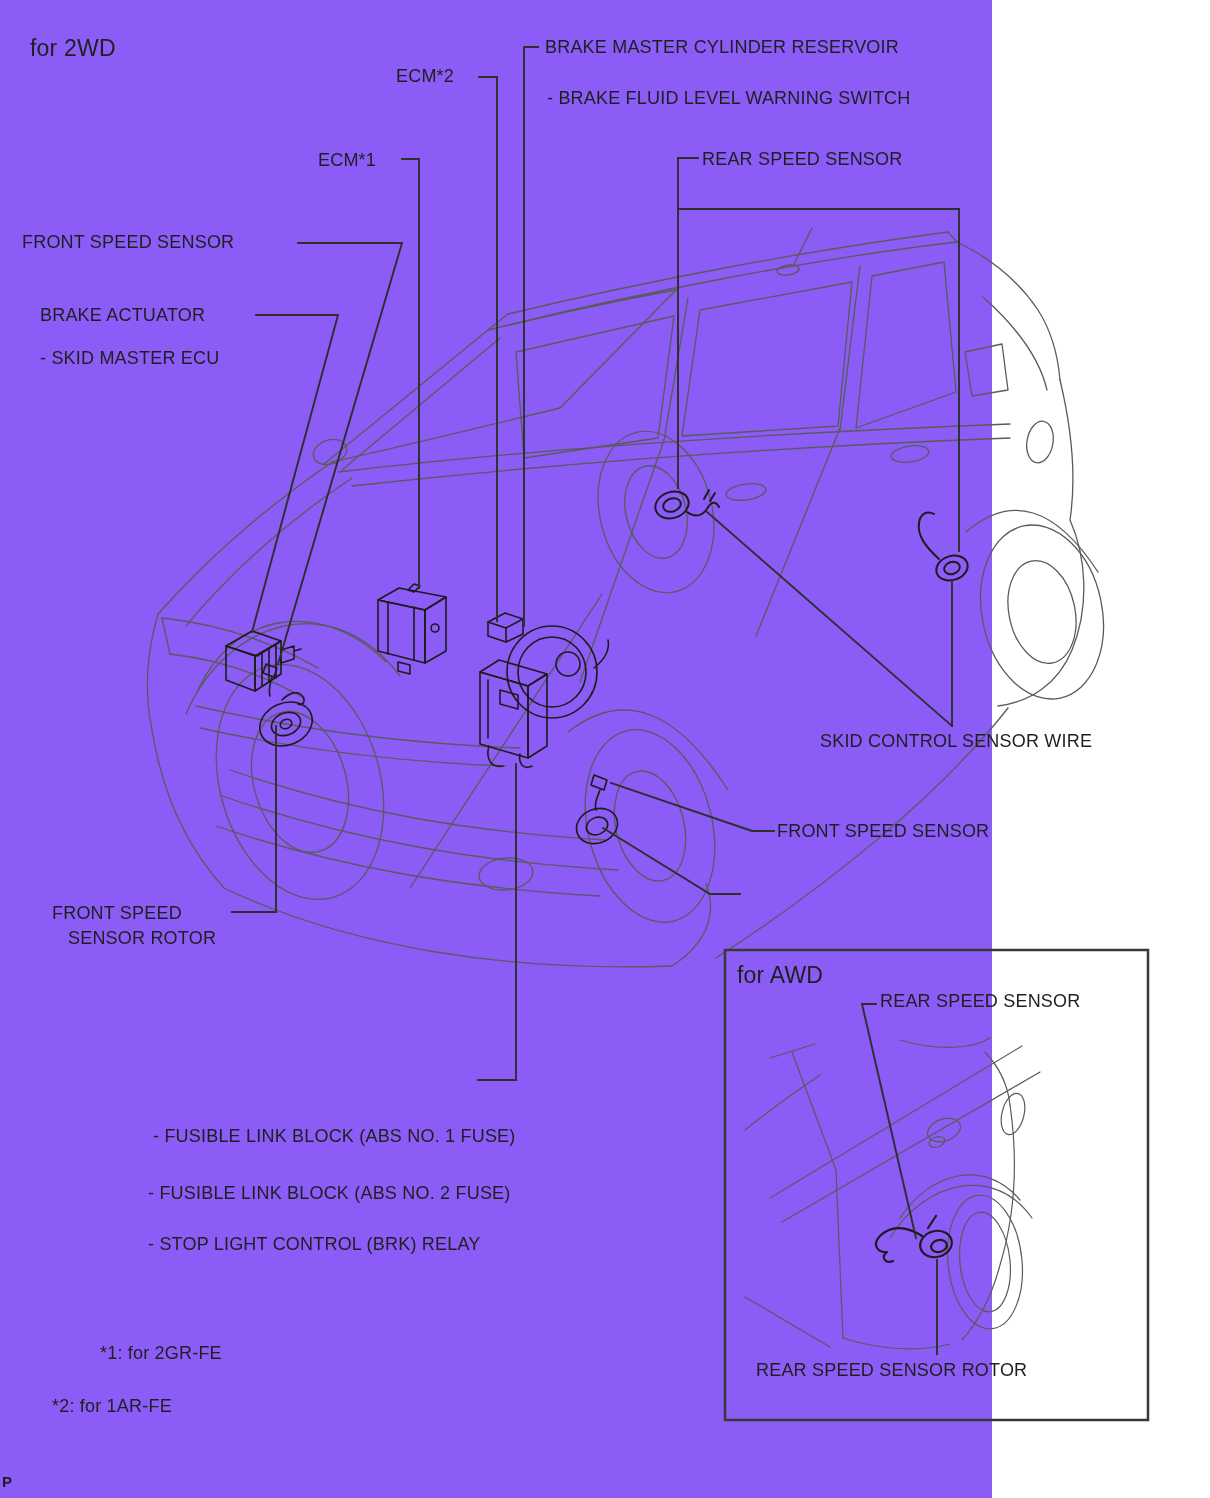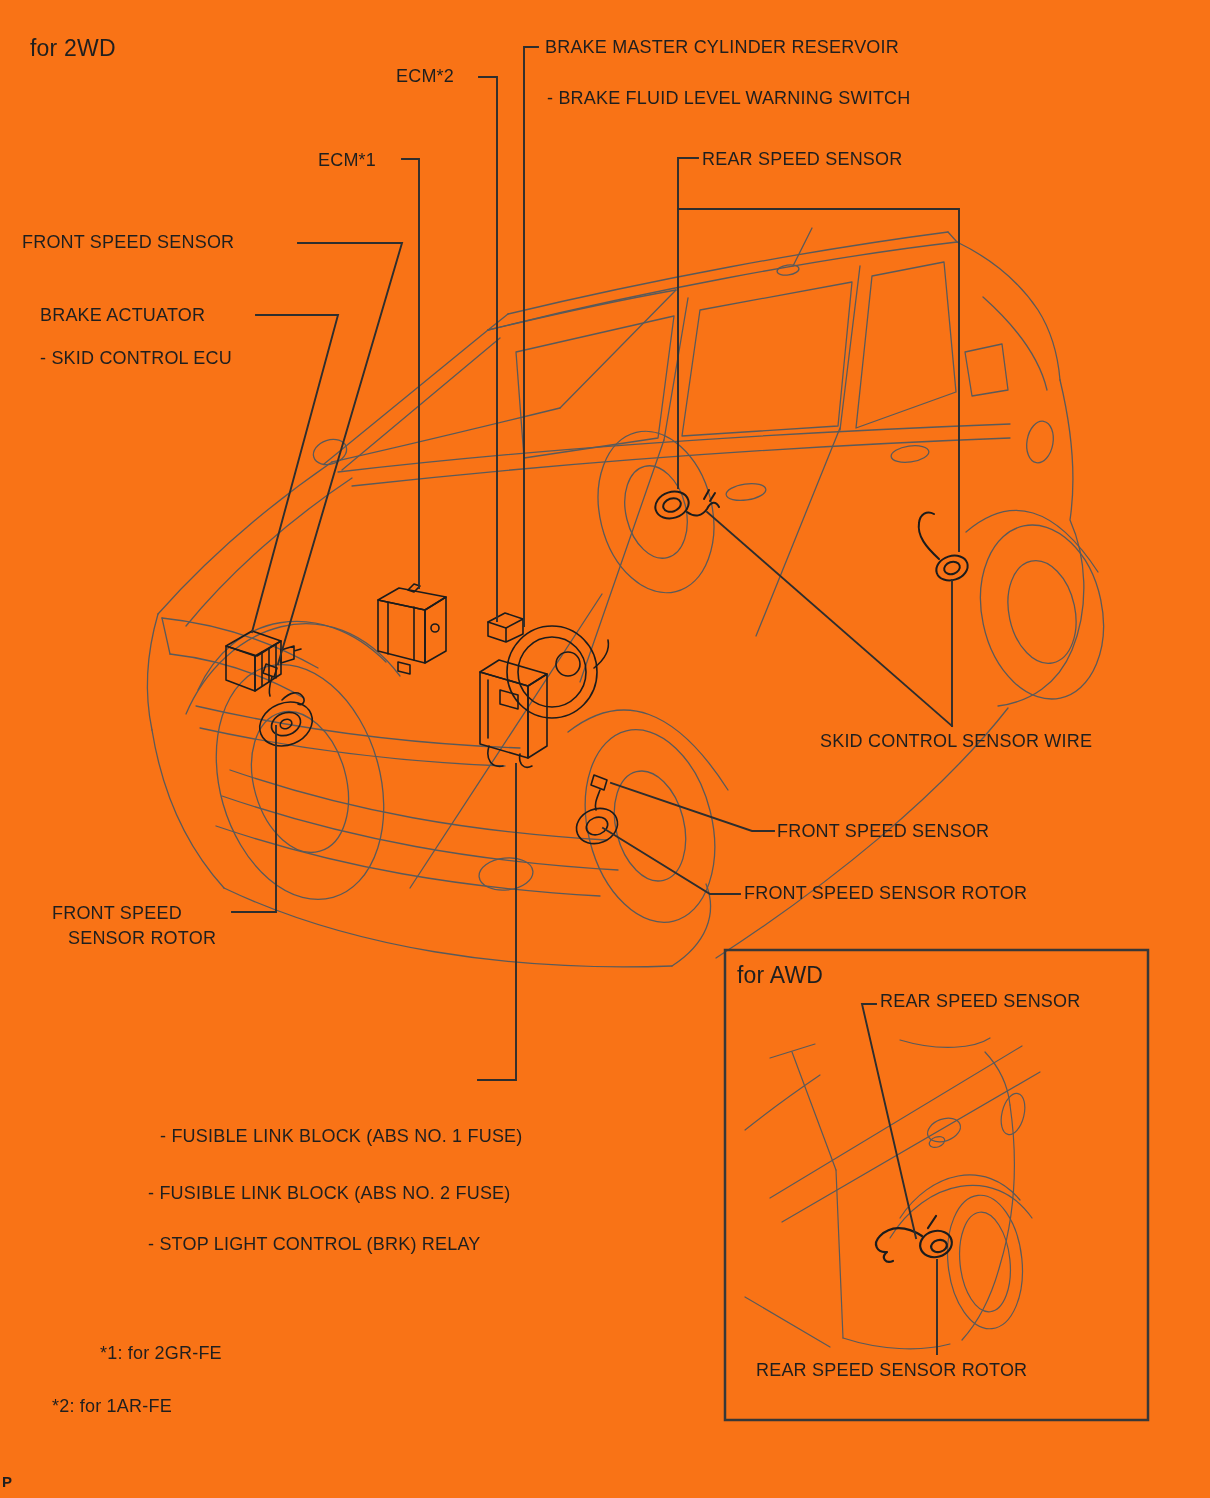--- a/index.html
+++ b/index.html
@@ -4,22 +4,22 @@
 <style>
   html, body {
     margin: 0; padding: 0;
     background: #ffffff;
     width: 1210px; height: 1498px;
     overflow: hidden;
     font-family: "Liberation Sans", sans-serif;
   }
   #stage {
     position: relative;
-    width: 1210px; height: 1498px;
-    background: #f97316;
+    width: 992px; height: 1498px;
+    background: #8b5cf6;
   }
   #artwork {
     position: absolute; left: 0; top: 0;
   }
   .lbl {
     position: absolute;
     font-size: 18px;
     line-height: 25px;
     color: #1f1f1f;
     white-space: nowrap;
@@ -232,28 +232,27 @@
   </svg>
 
   <div class="lbl variant" style="left:30px;  top:36px;">for 2WD</div>
   <div class="lbl" style="left:396px; top:64px;">ECM*2</div>
   <div class="lbl" style="left:545px; top:35px;">BRAKE MASTER CYLINDER RESERVOIR</div>
   <div class="lbl" style="left:547px; top:86px;">- BRAKE FLUID LEVEL WARNING SWITCH</div>
   <div class="lbl" style="left:318px; top:148px;">ECM*1</div>
   <div class="lbl" style="left:702px; top:147px;">REAR SPEED SENSOR</div>
   <div class="lbl" style="left:22px;  top:230px;">FRONT SPEED SENSOR</div>
   <div class="lbl" style="left:40px;  top:303px;">BRAKE ACTUATOR</div>
-  <div class="lbl" style="left:40px;  top:346px;">- SKID CONTROL ECU</div>
+  <div class="lbl" style="left:40px;  top:346px;">- SKID MASTER ECU</div>
   <div class="lbl" style="left:820px; top:729px;">SKID CONTROL SENSOR WIRE</div>
   <div class="lbl" style="left:777px; top:819px;">FRONT SPEED SENSOR</div>
-  <div class="lbl" style="left:744px; top:881px;">FRONT SPEED SENSOR ROTOR</div>
   <div class="lbl" style="left:52px;  top:901px;">FRONT SPEED</div>
   <div class="lbl" style="left:52px;  top:926px;margin-left:16px;">SENSOR ROTOR</div>
   <div class="lbl variant" style="left:737px; top:963px;">for AWD</div>
   <div class="lbl" style="left:880px; top:989px;">REAR SPEED SENSOR</div>
   <div class="lbl" style="left:756px; top:1358px;">REAR SPEED SENSOR ROTOR</div>
-  <div class="lbl" style="left:160px; top:1124px;">- FUSIBLE LINK BLOCK (ABS NO. 1 FUSE)</div>
+  <div class="lbl" style="left:153px; top:1124px;">- FUSIBLE LINK BLOCK (ABS NO. 1 FUSE)</div>
   <div class="lbl" style="left:148px; top:1181px;">- FUSIBLE LINK BLOCK (ABS NO. 2 FUSE)</div>
   <div class="lbl" style="left:148px; top:1232px;">- STOP LIGHT CONTROL (BRK) RELAY</div>
   <div class="lbl" style="left:52px;  top:1341px;margin-left:48px;">*1: for 2GR-FE</div>
   <div class="lbl" style="left:52px;  top:1394px;">*2: for 1AR-FE</div>
   <div class="corner-mark" style="left:2px; top:1473px;">P</div>
 </div>
 
 </body></html>

